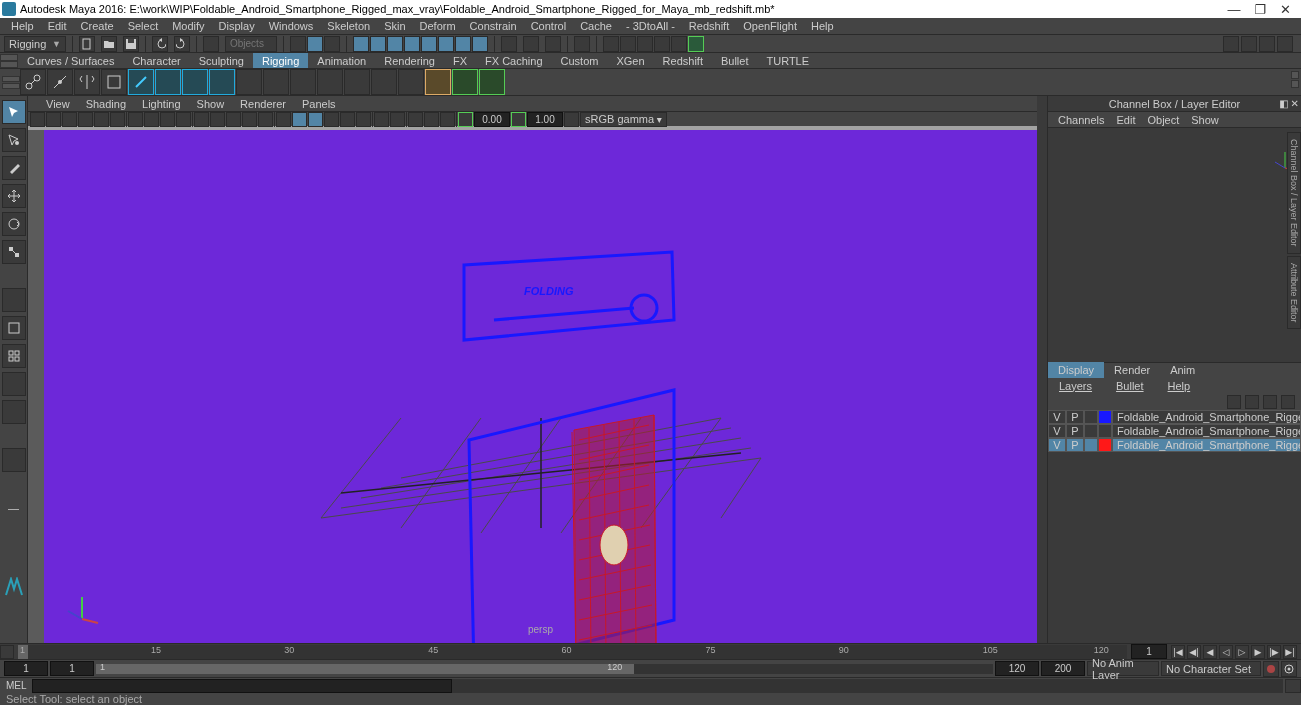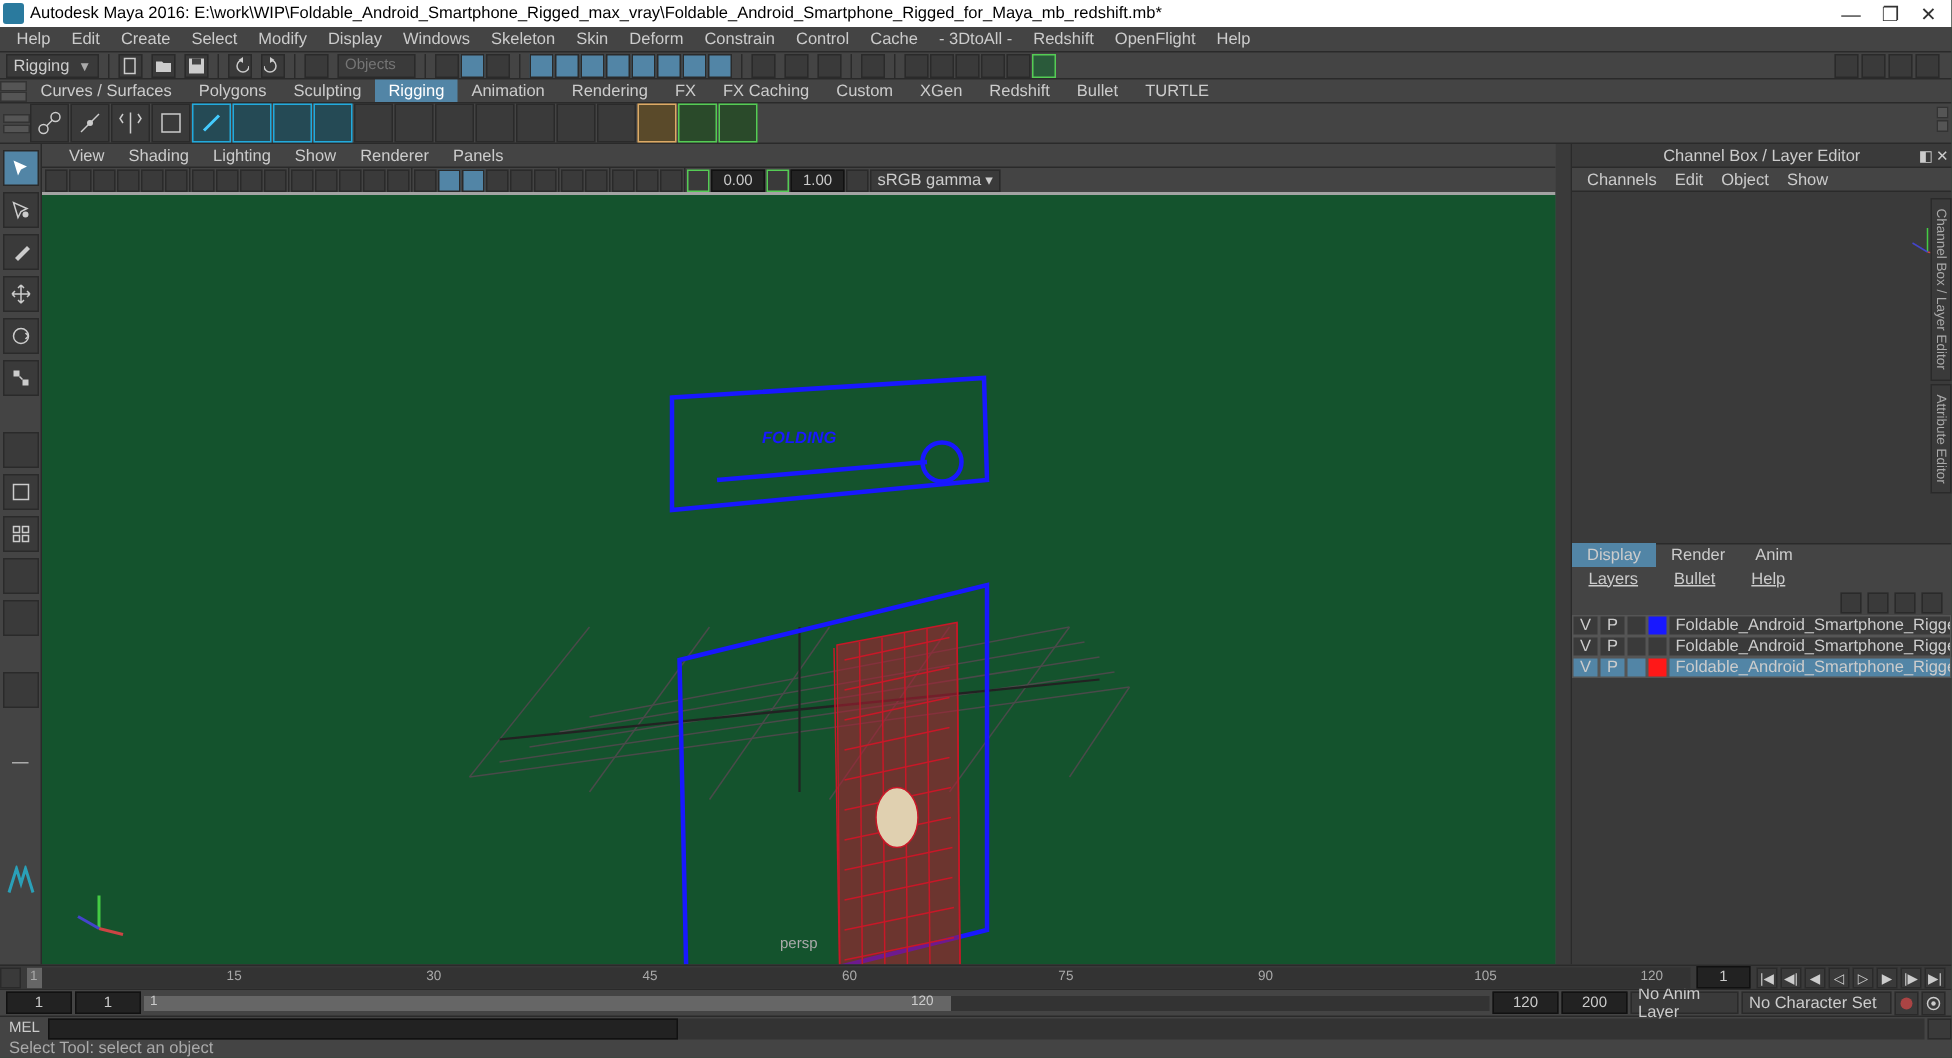--- a/index.html
+++ b/index.html
@@ -30,26 +30,26 @@
 .shelf-btn.hl-green { border: 1px solid #5c5; background: #2a4a2a; }
 .shelf-btn.hl-orange { border: 1px solid #da6; background: #5a4a2a; }
 .main-area { display: flex; height: calc(705px - 18px - 16px - 18px - 16px - 28px - 16px - 18px - 16px - 12px); }
 .left-toolbar { width: 28px; background: #444; border-right: 1px solid #2a2a2a; display: flex; flex-direction: column; align-items: center; padding-top: 4px; gap: 4px; }
 .toolbtn { width: 24px; height: 24px; background: #3a3a3a; border: 1px solid #2a2a2a; display: flex; align-items: center; justify-content: center; }
 .toolbtn.sel { background: #5285a6; }
 .toolbtn-gap { height: 16px; }
 .viewport-wrap { flex: 1; display: flex; flex-direction: column; background: #5b5b5b; }
 .panel-menubar { height: 16px; background: #444; display: flex; align-items: center; padding-left: 10px; gap: 0; border-bottom: 1px solid #2a2a2a; }
 .panel-menubar span { padding: 1px 8px; font-size: 11px; text-align: center; }
-.panel-toolbar { height: 18px; background: #444; display: flex; align-items: center; padding: 0 2px; gap: 1px; border-bottom: 2px solid #a3a3a3; }
+.panel-toolbar { height: 18px; background: #444; display: flex; align-items: center; padding: 0 2px; gap: 1px; border-bottom: 4px solid #a3a3a3; }
 .tbtn { width: 15px; height: 15px; background: #3a3a3a; border: 1px solid #2a2a2a; }
 .tbtn.on { background: #5285a6; }
 .numfield { background: #222; color: #ccc; border: 1px solid #111; height: 15px; width: 36px; font-size: 10px; text-align: center; }
 .combo { background: #3a3a3a; color: #ccc; border: 1px solid #2a2a2a; height: 15px; padding: 0 4px; font-size: 10px; display: inline-flex; align-items: center; }
-.viewport { flex: 1; position: relative; background: #14532d; overflow: hidden; }
+.viewport { flex: 1; position: relative; background: #6d28d9; overflow: hidden; margin-left: 16px; }
 .grid-floor { position: absolute; left: 50%; top: 58%; transform: translate(-50%, -50%); }
 .persp-label { position: absolute; left: 50%; bottom: 8px; transform: translateX(-50%); color: #aaa; font-size: 10px; }
 .axis-gizmo { position: absolute; left: 20px; bottom: 18px; }
 .right-panel { width: 254px; background: #444; border-left: 1px solid #2a2a2a; display: flex; flex-direction: column; }
 .rp-header { height: 16px; background: #3a3a3a; display: flex; align-items: center; justify-content: center; font-size: 10px; color: #ccc; border-bottom: 1px solid #2a2a2a; position: relative; }
 .rp-header .rp-ctrls { position: absolute; right: 2px; display: flex; gap: 2px; }
 .rp-header .rp-ctrls span { font-size: 10px; }
 .rp-menubar { height: 16px; display: flex; align-items: center; padding-left: 4px; gap: 0; border-bottom: 1px solid #2a2a2a; }
 .rp-menubar span { padding: 1px 6px; font-size: 11px; }
 .rp-coord { position: absolute; right: 4px; top: 20px; }
@@ -203,21 +203,21 @@
     <div class="iconbtn"></div>
   </div>
 </div>
 
 <div class="shelf-tabs">
   <div style="width:18px; display:flex; flex-direction:column; gap:0;">
     <div style="height:7px;background:#555;border:1px solid #333"></div>
     <div style="height:7px;background:#555;border:1px solid #333"></div>
   </div>
   <span class="tab">Curves / Surfaces</span>
-  <span class="tab">Polygons</span>
+  <span class="tab">Character</span>
   <span class="tab">Sculpting</span>
   <span class="tab active">Rigging</span>
   <span class="tab">Animation</span>
   <span class="tab">Rendering</span>
   <span class="tab">FX</span>
   <span class="tab">FX Caching</span>
   <span class="tab">Custom</span>
   <span class="tab">XGen</span>
   <span class="tab">Redshift</span>
   <span class="tab">Bullet</span>

